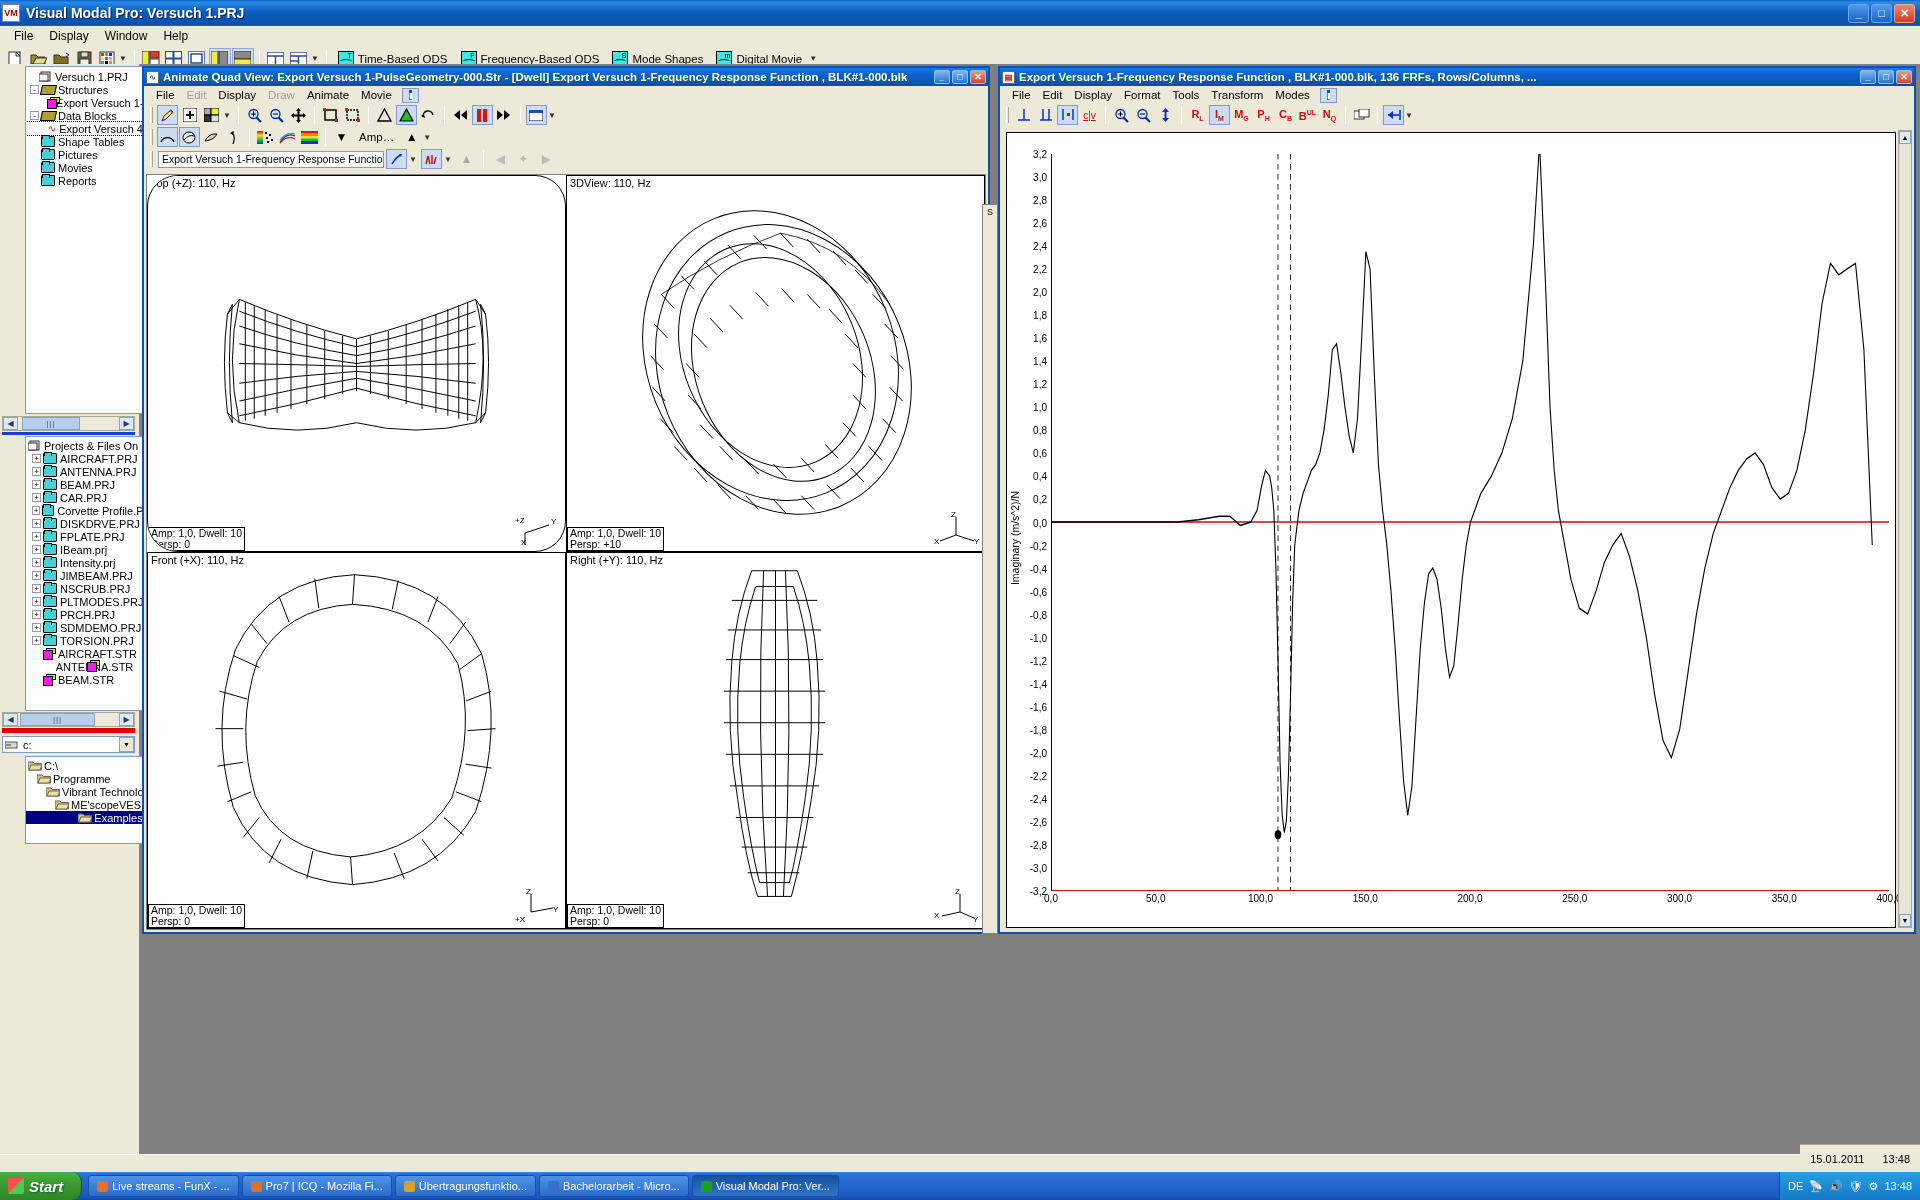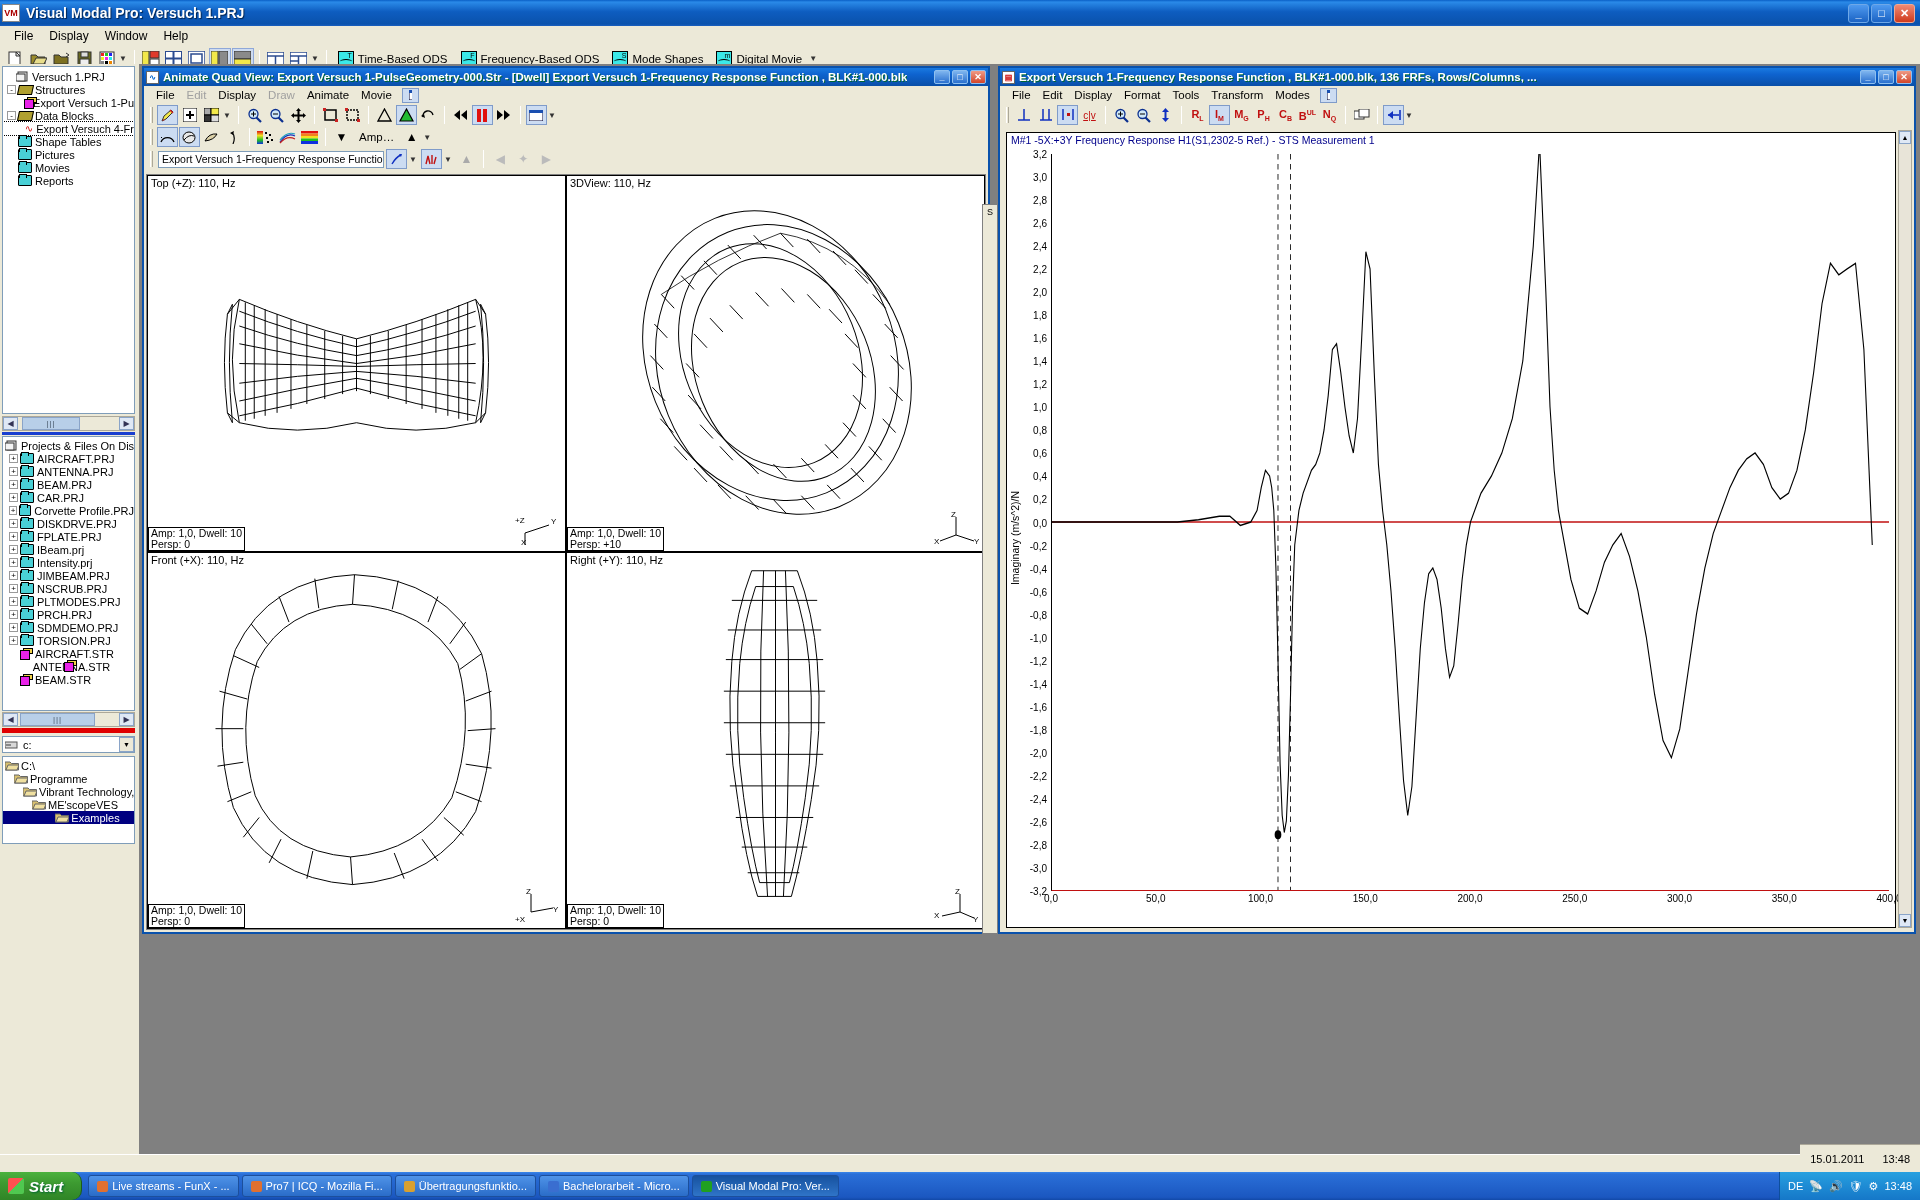--- a/index.html
+++ b/index.html
@@ -49,21 +49,21 @@
            border-top:1.5px solid #000; border-radius:60%; }
   .ic-sq i { position:absolute; right:1px; top:0px; font-size:7px; font-style:normal; color:#000;}
   .caret { font-size:8px; color:#333; padding:0 2px 0 0; }
 
   
   .docarea { position:absolute; left:0; top:64px; right:0; bottom:38px; background:#808080; }
 
   
   .leftpanel { position:absolute; left:0; top:0; width:140px; bottom:0; background:#ece9d8;
                border-right:1px solid #808080; }
-  .treebox { background:#fff; border:1px solid #7f9db9; overflow:hidden; position:relative;}
+  .treebox { background:#fff; border:1px solid #7f9db9; overflow:hidden; position:relative;margin-left:23px;}
   .trow { display:flex; align-items:center; height:13px; font-size:11px; white-space:nowrap;
           padding-left:2px; }
   .trow .exp { width:9px;height:9px;border:1px solid #9a9a9a;background:#fff;font-size:8px;
        line-height:7px;text-align:center;color:#000;margin-right:2px;display:inline-block;}
   .trow .spc { width:11px; display:inline-block;}
   .fold { width:14px;height:11px;margin-right:3px;display:inline-block;position:relative;}
   .fold.teal { background:#49d0d6; border:1px solid #000; border-radius:1px;}
   .fold.teal::before{content:'';position:absolute;left:0;top:-2px;width:6px;height:3px;
      background:#49d0d6;border:1px solid #000;border-bottom:none;}
   .fold.open { background:transparent; }
@@ -736,21 +736,21 @@
         <div class="caret">▼</div>
         <div class="gbtn" style="color:#aaa;">▲</div>
         <div class="sep"></div>
         <div class="gbtn" style="color:#bbb;">◀</div>
         <div class="gbtn" style="color:#bbb;">✦</div>
         <div class="gbtn" style="color:#bbb;">▶</div>
       </div>
 
       <div class="quad" style="top:106px; bottom:2px;">
 
-        <div class="vp" style="left:0;top:0;width:50%;height:50%;">
+        <div class="vp" style="left:0;top:0;width:50%;height:50%;border-radius:31px;">
           <div class="vp-title">Top (+Z): 110, Hz</div>
           <svg viewBox="0 0 420 380" preserveAspectRatio="none" style="position:absolute;left:0;top:0;width:100%;height:100%;">
             <g stroke="#000" stroke-width="1" fill="none">
               <path d="M92 125 Q150 150 210 165 Q270 150 330 125 Q345 180 330 250 Q270 265 210 250 Q150 265 92 250 Q78 185 92 125 Z"></path>
               <path d="M92 137 Q150 160 210 173 Q270 160 330 137"></path>
               <path d="M92 152 Q150 172 210 182 Q270 172 330 152"></path>
               <path d="M92 170 Q150 183 210 190 Q270 183 330 170"></path>
               <path d="M92 190 Q150 191 210 193 Q270 191 330 190"></path>
               <path d="M92 210 Q150 202 210 198 Q270 202 330 210"></path>
               <path d="M92 228 Q150 215 210 205 Q270 215 330 228"></path>
@@ -1006,21 +1006,20 @@
           <svg width="16" height="12">
               <line x1="2" y1="6" x2="13" y2="6" stroke="#1030c0" stroke-width="1.6"></line>
               <path d="M2 6 L7 2 L7 10 Z" fill="#1030c0"></path>
               <line x1="14" y1="1" x2="14" y2="11" stroke="#1030c0" stroke-width="1.6"></line>
             </svg>
         </div>
         <div class="caret">▼</div>
       </div>
 
       <div class="plotbox" style="left:6px; top:64px; right:18px; bottom:4px;">
-        <div class="plot-hdr" style="height:15px;line-height:15px;">M#1  -5X:+3Y Frequency Response H1(S1,2302-5 Ref.) - STS Measurement 1</div>
         <div style="position:absolute;left:0;top:15px;right:0;bottom:0;">
 
           <div class="ylabel" style="left:2px;top:50%;transform:translateY(-50%) rotate(180deg);">Imaginary (m/s^2)/N</div>
 
           <div id="yticks" style="position:absolute;left:14px;top:0;width:28px;bottom:36px;">
               <div class="ytick" style="top: 6px;">3,2</div>
               <div class="ytick" style="top: 29.0312px;">3,0</div>
               <div class="ytick" style="top: 52.0625px;">2,8</div>
               <div class="ytick" style="top: 75.0937px;">2,6</div>
               <div class="ytick" style="top: 98.125px;">2,4</div>

